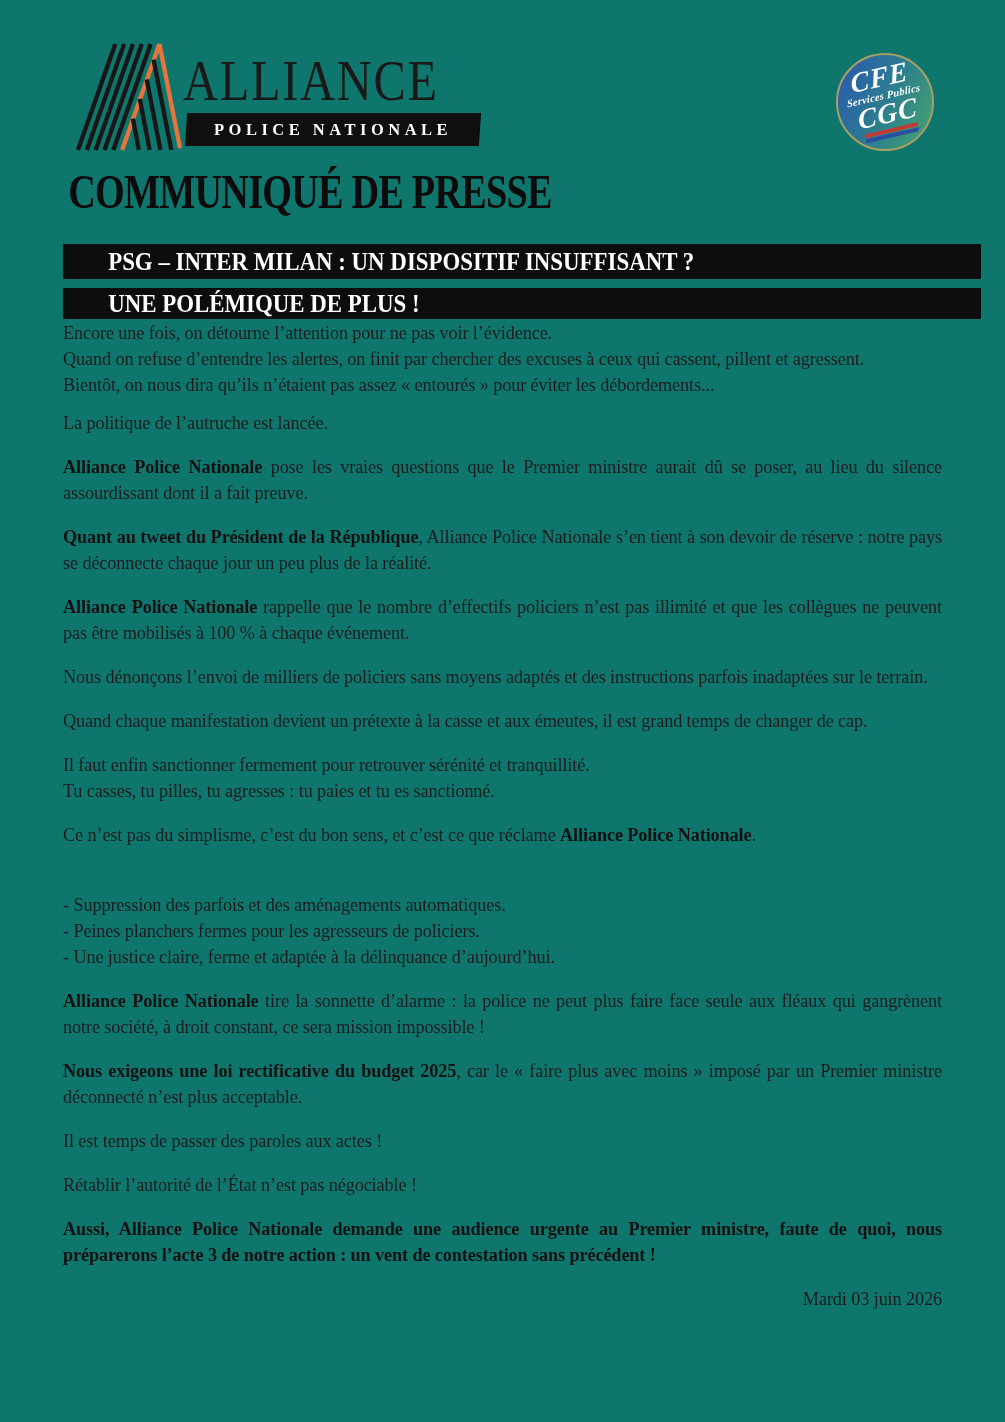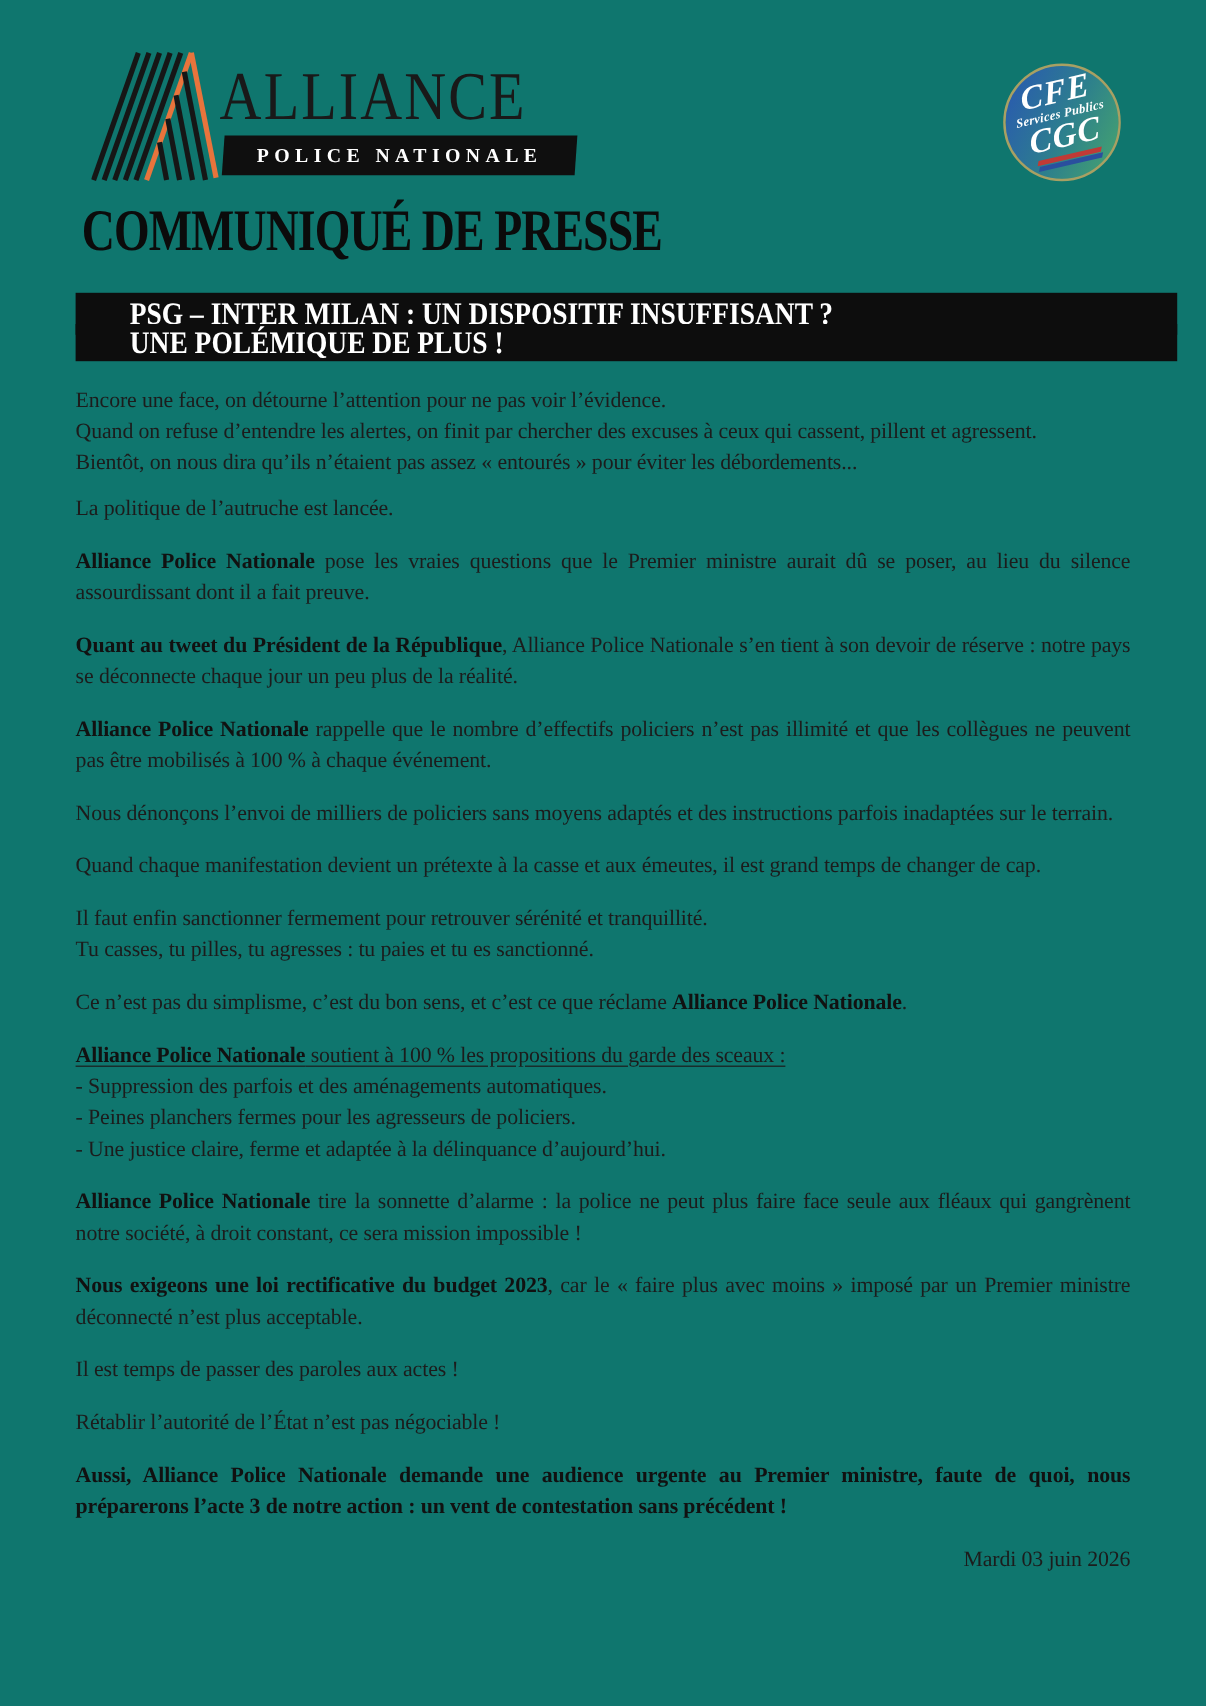--- a/index.html
+++ b/index.html
@@ -60,21 +60,21 @@
     color: #0b0b0b; white-space: nowrap;
   }
   .doc-title span { display: inline-block; transform: scaleX(0.78); letter-spacing: -1px; }
 
   .hbar {
     position: absolute; left: 63px; width: 879px;
     background: #0d0d0d; color: #ffffff;
     display: flex; align-items: center; padding-left: 39px;
   }
   .hbar-1 { top: 244px; height: 35px; }
-  .hbar-2 { top: 270px; height: 31px; }
+  .hbar-2 { top: 288px; height: 31px; }
   .hbar span {
     display: inline-block; transform: scaleX(0.88); transform-origin: left center;
     font-weight: 700; font-size: 26px; letter-spacing: 0; padding-left: 7px;
     white-space: nowrap;
   }
 
   
   .body-text {
     position: absolute; left: 63px; top: 320px; width: 879px;
     font-size: 18.2px; line-height: 26px; letter-spacing: -0.1px;
@@ -135,43 +135,43 @@
 
   <div class="hbar hbar-1">
     <span>PSG – INTER MILAN : UN DISPOSITIF INSUFFISANT ?</span>
   </div>
   <div class="hbar hbar-2">
     <span>UNE POLÉMIQUE DE PLUS !</span>
   </div>
 
   <div class="body-text">
 
-    <p class="tight"><span>Encore une face, on détourne l’attention pour ne pas voir l’évidence.</span><br><span>Quand on refuse d’entendre les alertes, on finit par chercher des excuses à ceux qui cassent, pillent et agressent.</span><br><span>Bientôt, on nous dira qu’ils n’étaient pas assez « entourés » pour éviter les débordements...</span></p>
+    <p class="tight"><span>Encore une fois, on détourne l’attention pour ne pas voir l’évidence.</span><br><span>Quand on refuse d’entendre les alertes, on finit par chercher des excuses à ceux qui cassent, pillent et agressent.</span><br><span>Bientôt, on nous dira qu’ils n’étaient pas assez « entourés » pour éviter les débordements...</span></p>
 
     <p><span>La politique de l’autruche est lancée.</span></p>
 
     <p><b>Alliance Police Nationale</b><span> pose les vraies questions que le Premier ministre aurait dû se poser, au lieu du silence assourdissant dont il a fait preuve.</span></p>
 
     <p><b>Quant au tweet du Président de la République</b><span>, Alliance Police Nationale s’en tient à son devoir de réserve : notre pays se déconnecte chaque jour un peu plus de la réalité.</span></p>
 
     <p><b>Alliance Police Nationale</b><span> rappelle que le nombre d’effectifs policiers n’est pas illimité et que les collègues ne peuvent pas être mobilisés à 100 % à chaque événement.</span></p>
 
     <p><span>Nous dénonçons l’envoi de milliers de policiers sans moyens adaptés et des instructions parfois inadaptées sur le terrain.</span></p>
 
     <p><span>Quand chaque manifestation devient un prétexte à la casse et aux émeutes, il est grand temps de changer de cap.</span></p>
 
     <p><span>Il faut enfin sanctionner fermement pour retrouver sérénité et tranquillité.</span><br><span>Tu casses, tu pilles, tu agresses : tu paies et tu es sanctionné.</span></p>
 
     <p><span>Ce n’est pas du simplisme, c’est du bon sens, et c’est ce que réclame </span><b>Alliance Police Nationale</b><span>.</span></p>
 
-    <p><span class="u-line"><b>Alliance Police Nationale</b><span> soutient à 100 % les propositions du garde des sceaux :</span></span><br><span>- Suppression des parfois et des aménagements automatiques.</span><br><span>- Peines planchers fermes pour les agresseurs de policiers.</span><br><span>- Une justice claire, ferme et adaptée à la délinquance d’aujourd’hui.</span></p>
+    <p><br><span>- Suppression des parfois et des aménagements automatiques.</span><br><span>- Peines planchers fermes pour les agresseurs de policiers.</span><br><span>- Une justice claire, ferme et adaptée à la délinquance d’aujourd’hui.</span></p>
 
     <p><b>Alliance Police Nationale</b><span> tire la sonnette d’alarme : la police ne peut plus faire face seule aux fléaux qui gangrènent notre société, à droit constant, ce sera mission impossible !</span></p>
 
-    <p><b>Nous exigeons une loi rectificative du budget 2023</b><span>, car le « faire plus avec moins » imposé par un Premier ministre déconnecté n’est plus acceptable.</span></p>
+    <p><b>Nous exigeons une loi rectificative du budget 2025</b><span>, car le « faire plus avec moins » imposé par un Premier ministre déconnecté n’est plus acceptable.</span></p>
 
     <p><span>Il est temps de passer des paroles aux actes !</span></p>
 
     <p><span>Rétablir l’autorité de l’État n’est pas négociable !</span></p>
 
     <p class="final-para"><span>Aussi, Alliance Police Nationale demande une audience urgente au Premier ministre, faute de quoi, nous préparerons l’acte 3 de notre action : un vent de contestation sans précédent !</span></p>
 
     <div class="date-line">Mardi 03 juin 2026</div>
   </div>
 

